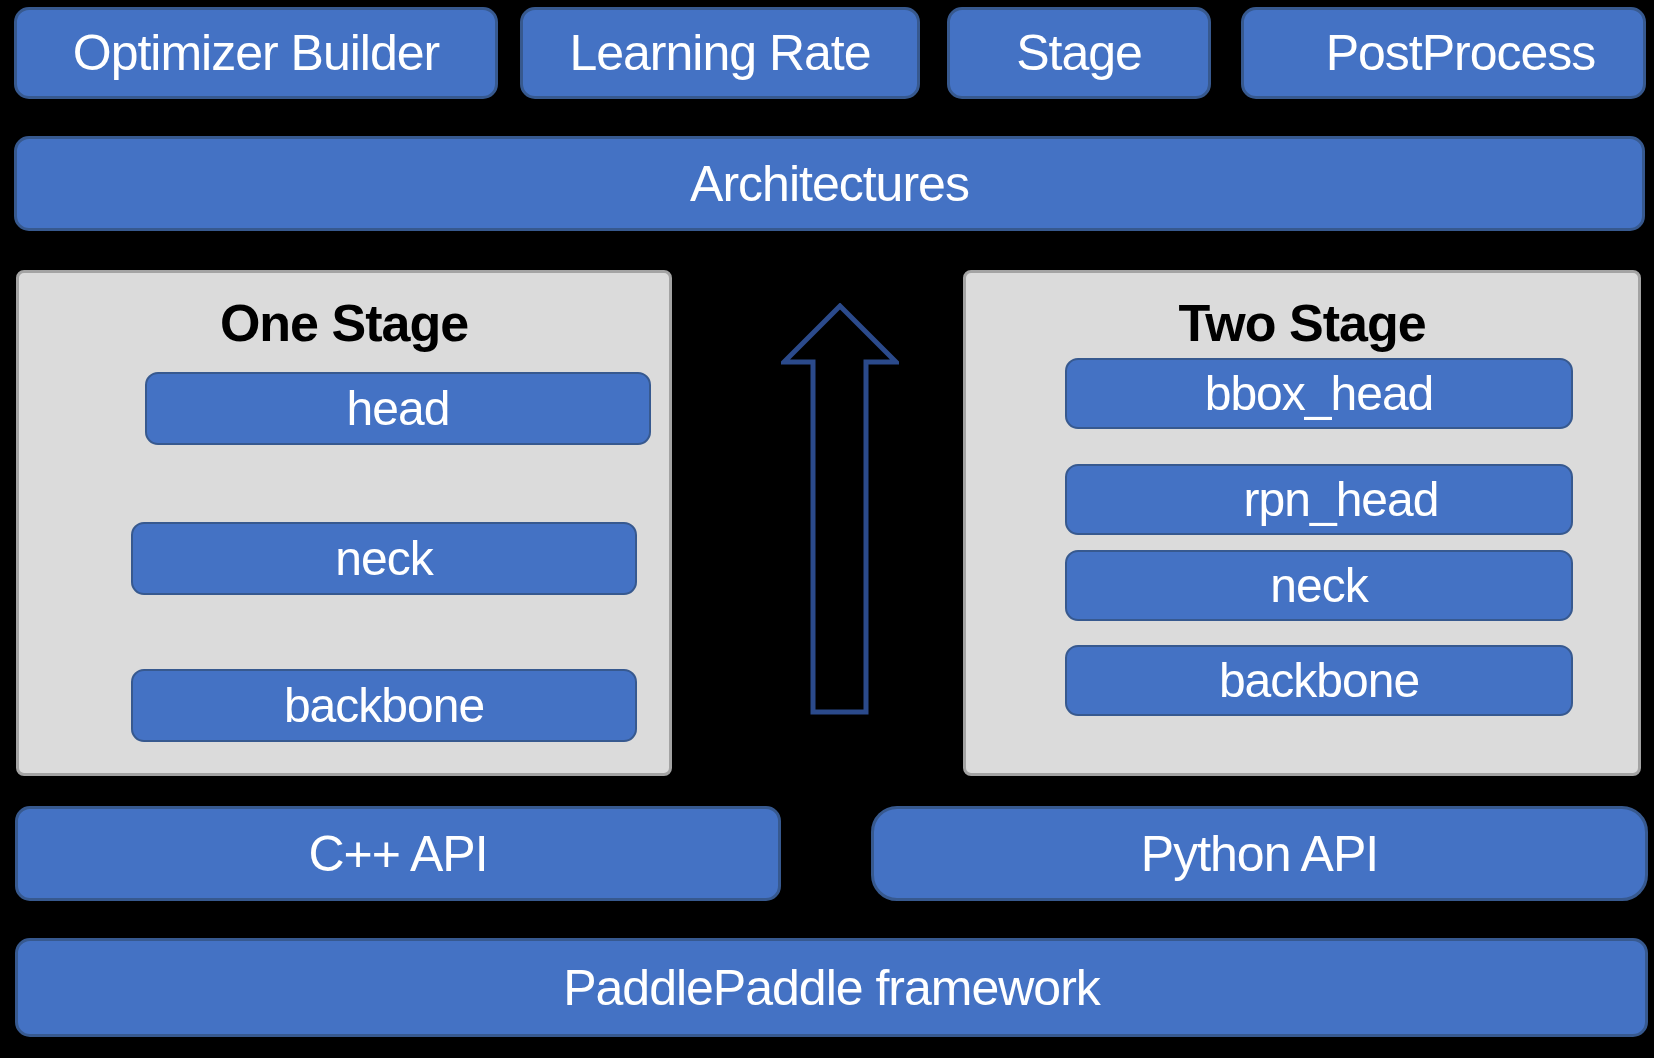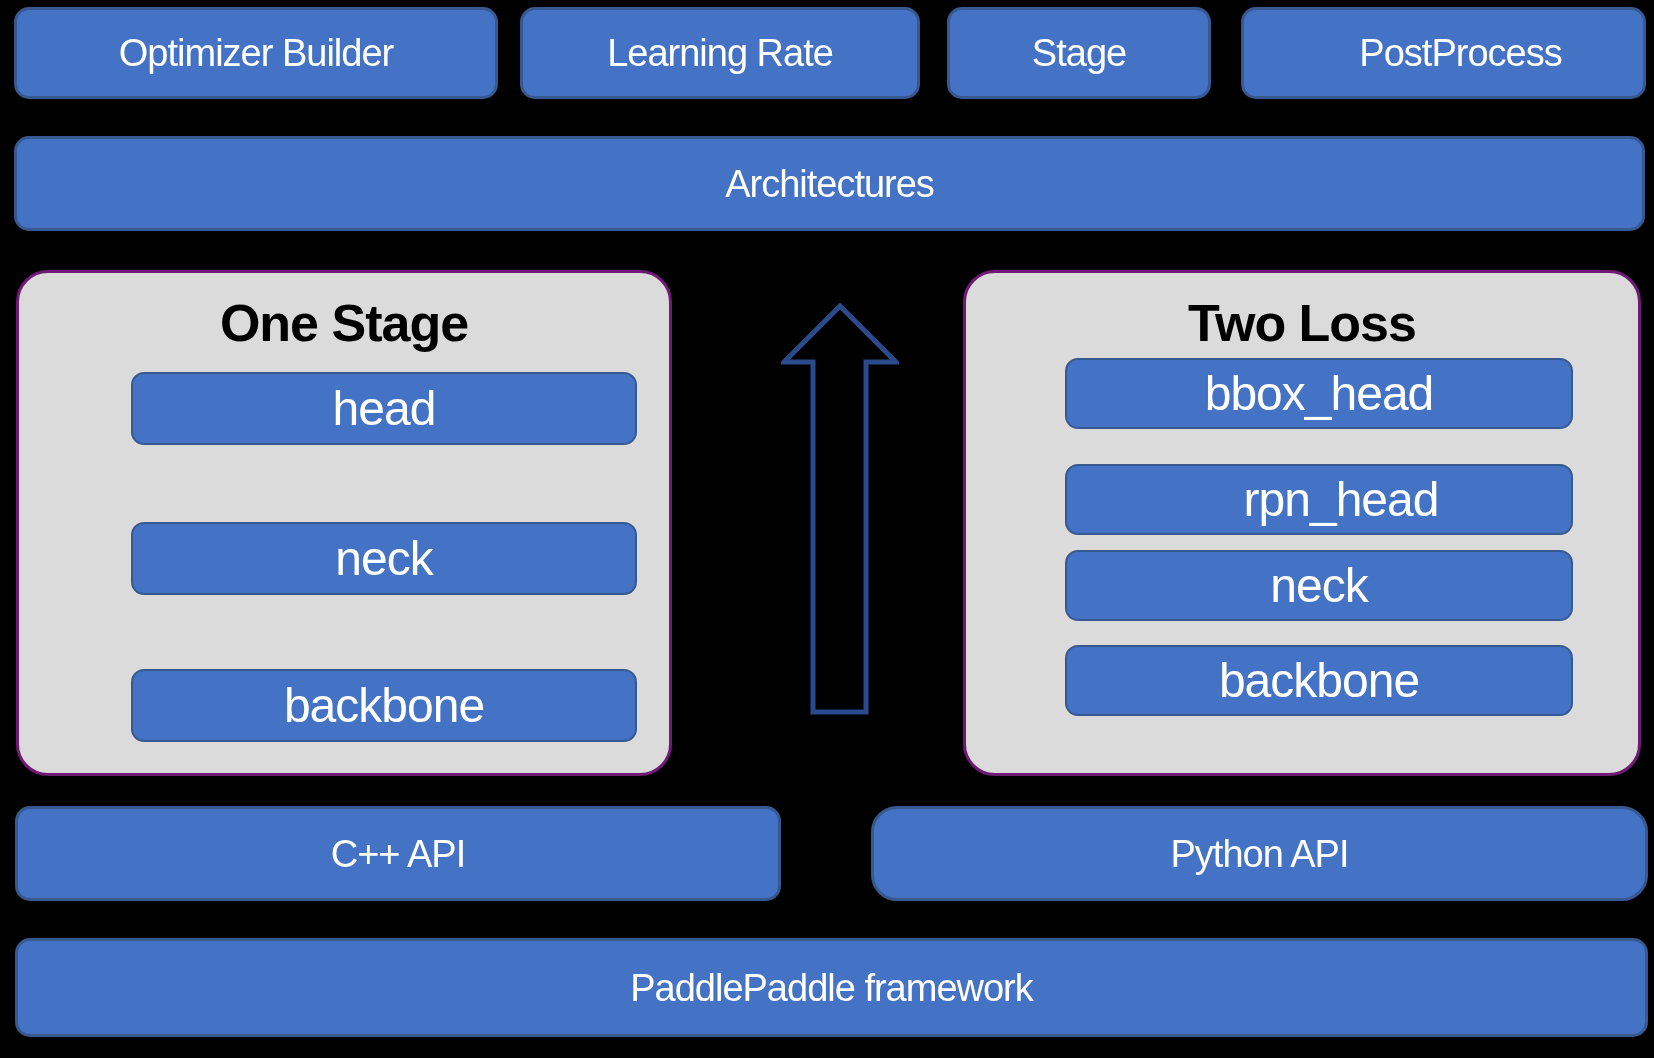--- a/index.html
+++ b/index.html
@@ -14,30 +14,30 @@
   .bluebox {
     position: absolute;
     background: #4472C4;
     border: 3px solid #37598F;
     border-radius: 15px;
     box-sizing: border-box;
     display: flex;
     align-items: center;
     justify-content: center;
     color: #FFFFFF;
-    font-size: 38px;
+    font-size: 50px;
     letter-spacing: -1px;
     line-height: 1;
     white-space: nowrap;
   }
   .graybox {
     position: absolute;
     background: #DBDBDB;
-    border: 3px solid #701a75;
-    border-radius: 32px;
+    border: 3px solid #a3a3a3;
+    border-radius: 8px;
     box-sizing: border-box;
   }
   .stage-title {
     position: absolute;
     top: 20px;
     left: 0;
     width: 100%;
     text-align: center;
     color: #000000;
     font-size: 52px;
@@ -53,21 +53,21 @@
   #box-optimizer     { left: 14px;   top: 7px; width: 484px;  height: 92px; }
   #box-learning-rate { left: 520px;  top: 7px; width: 400px;  height: 92px; }
   #box-loss          { left: 947px;  top: 7px; width: 264px;  height: 92px; }
   #box-postprocess   { left: 1241px; top: 7px; width: 405px;  height: 92px; padding-left: 34px; }
   
   #box-architectures { left: 14px; top: 136px; width: 1631px; height: 95px; }
   
   #one-stage { left: 16px;  top: 270px; width: 656px; height: 506px; }
   #two-stage { left: 963px; top: 270px; width: 678px; height: 506px; }
   #one-stage .innerbar { left: 112px; width: 506px; height: 73px; }
-  #one-head     { position: absolute; top: 99px;  }
+  #one-head     { position: absolute; top: 99px; margin-left: 14px;  }
   #one-neck     { position: absolute; top: 249px; }
   #one-backbone { position: absolute; top: 396px; }
   #two-stage .innerbar { left: 99px; width: 508px; height: 71px; text-align: center; }
   #two-bbox     { position: absolute; top: 85px;  }
   #two-rpn      { position: absolute; top: 191px; padding-left: 44px; }
   #two-neck     { position: absolute; top: 277px; }
   #two-backbone { position: absolute; top: 372px; }
   
   #up-arrow { position: absolute; left: 781px; top: 303px; width: 118px; height: 412px; }
   
@@ -92,21 +92,21 @@
     <div class="bluebox innerbar" id="one-head">head</div>
     <div class="bluebox innerbar" id="one-neck">neck</div>
     <div class="bluebox innerbar" id="one-backbone">backbone</div>
   </div>
 
   <svg id="up-arrow" viewBox="0 0 118 412" fill="none" xmlns="http://www.w3.org/2000/svg">
     <polygon points="59,3 115,59 85,59 85,409 32,409 32,59 3,59" fill="none" stroke-width="5" stroke-linejoin="miter" stroke="#2B4A8B"></polygon>
   </svg>
 
   <div class="graybox" id="two-stage">
-    <div class="stage-title">Two Loss</div>
+    <div class="stage-title">Two Stage</div>
     <div class="bluebox innerbar" id="two-bbox">bbox_head</div>
     <div class="bluebox innerbar" id="two-rpn">rpn_head</div>
     <div class="bluebox innerbar" id="two-neck">neck</div>
     <div class="bluebox innerbar" id="two-backbone">backbone</div>
   </div>
 
   <div class="bluebox" id="box-cpp-api">C++ API</div>
   <div class="bluebox" id="box-python-api">Python API</div>
 
   <div class="bluebox" id="box-framework">PaddlePaddle framework</div>

